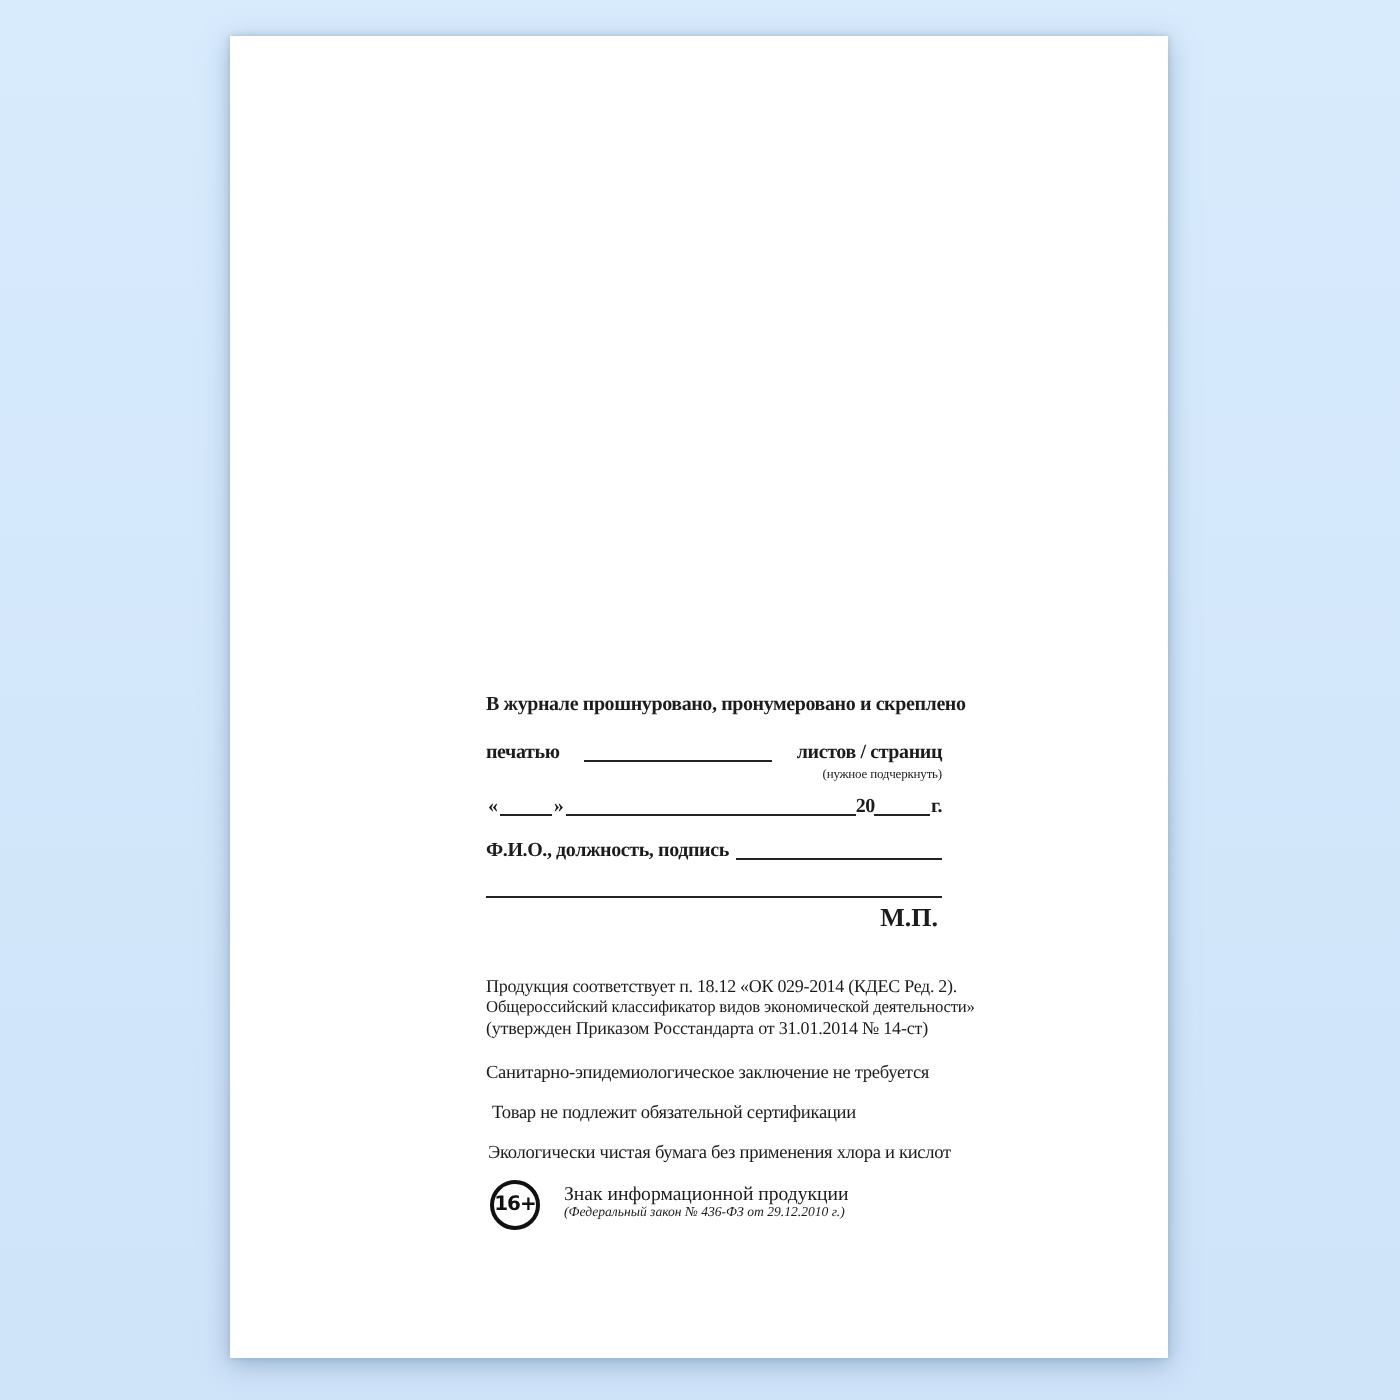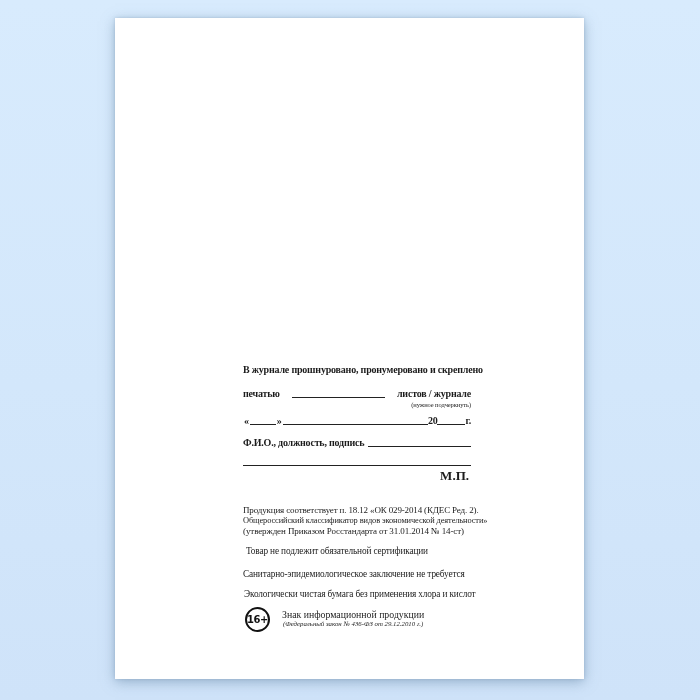--- a/index.html
+++ b/index.html
@@ -21,21 +21,21 @@
     left: 115px;
     top: 18px;
     width: 469px;
     height: 661px;
     background: #ffffff;
     box-shadow: 0 3px 12px rgba(104, 136, 168, 0.55), 0 0 3px rgba(124, 152, 180, 0.40);
   }
   .content {
     position: absolute;
     left: 128px;
-    top: 346px;
+    top: 329px;
     width: 228px;
     color: #1c1c1c;
   }
   .bold-line {
     font-weight: bold;
     font-size: 10px;
     line-height: 12px;
     letter-spacing: -0.2px;
     white-space: nowrap;
   }
@@ -123,21 +123,20 @@
     justify-content: center;
     font-family: "DejaVu Sans", "Liberation Sans", sans-serif;
     font-weight: bold;
     font-size: 10px;
     letter-spacing: -0.5px;
     color: #111111;
   }
   .age-text {
     margin-left: 12px;
     margin-top: 2px;
-    text-align: center;
   }
   .age-title {
     font-size: 9.8px;
     line-height: 11px;
     white-space: nowrap;
   }
   .age-sub {
     font-style: italic;
     font-size: 6.8px;
     line-height: 8px;
@@ -149,21 +148,21 @@
 
 <div class="scene">
   <div class="page">
     <div class="content">
 
       <div class="bold-line">В журнале прошнуровано, пронумеровано и скреплено</div>
 
       <div class="frow bold-line row-seal">
         <span class="lbl">печатью</span>
         <span class="u grow"></span>
-        <span class="lbl">листов / журнале</span>
+        <span class="lbl">листов / страниц</span>
       </div>
 
       <div class="hint">(нужное подчеркнуть)</div>
 
       <div class="frow bold-line row-date">
         <span class="lbl q">«</span>
         <span class="u w26"></span>
         <span class="lbl q">»</span>
         <span class="u grow"></span>
         <span class="lbl">20</span>
@@ -177,22 +176,22 @@
       </div>
 
       <div class="blank-line"></div>
 
       <div class="mp">М.П.</div>
 
       <div class="prod1">Продукция соответствует п. 18.12 «ОК 029-2014 (КДЕС Ред. 2).</div>
       <div class="prod2">Общероссийский классификатор видов экономической деятельности»</div>
       <div class="prod3">(утвержден Приказом Росстандарта от 31.01.2014 № 14-ст)</div>
 
+      <div class="cert cert1">Санитарно-эпидемиологическое заключение не требуется</div>
       <div class="cert cert2">Товар не подлежит обязательной сертификации</div>
-      <div class="cert cert1">Санитарно-эпидемиологическое заключение не требуется</div>
       <div class="cert cert3">Экологически чистая бумага без применения хлора и кислот</div>
 
       <div class="age-row">
         <div class="age-badge">16+</div>
         <div class="age-text">
           <div class="age-title">Знак информационной продукции</div>
           <div class="age-sub">(Федеральный закон № 436-ФЗ от 29.12.2010 г.)</div>
         </div>
       </div>
 

